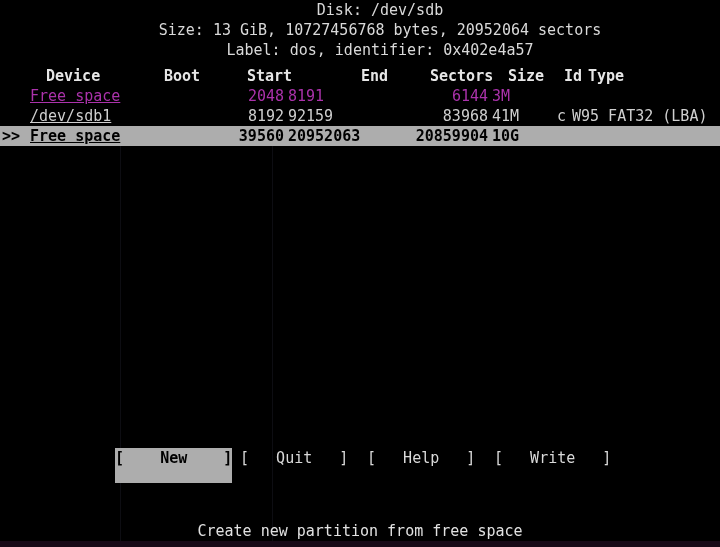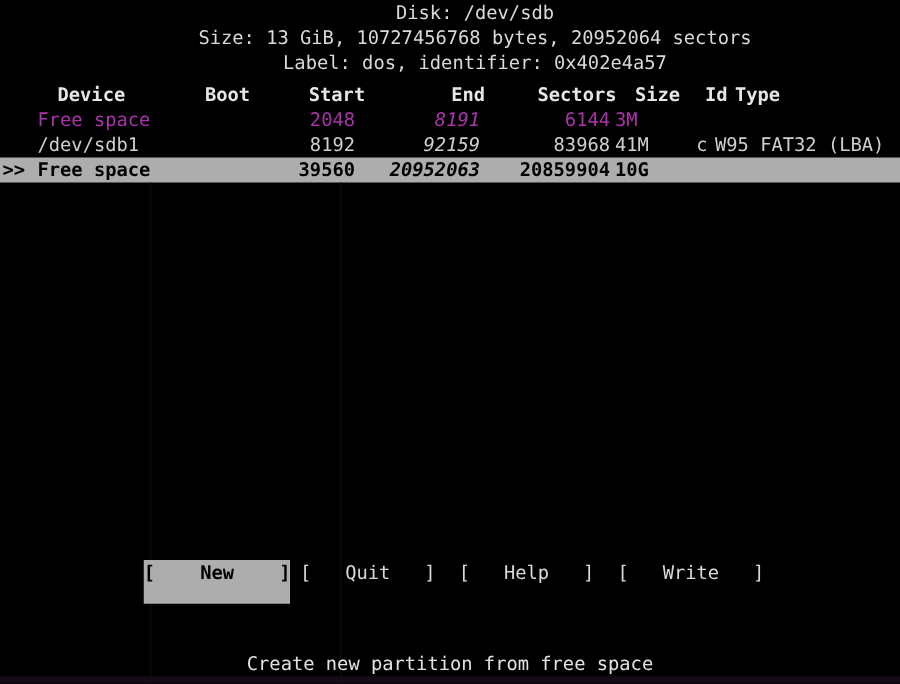--- a/index.html
+++ b/index.html
@@ -79,24 +79,24 @@
   .rowpart { color: #cfcfcf; }
 
   .rowsel {
     background: #adadad;
     color: #000000;
     font-weight: bold;
   }
   .rowsel .cell, .rowsel .marker { color: #000000; font-weight: bold; }
 
   
-  .c-dev    { left: 30px;  text-align: left; }
+  .c-dev    { left: 30px;  text-align: left; text-decoration: underline; }
   .c-boot   { left: 138px; text-align: left; width: 70px; }
   .c-start  { left: 200px; width: 84px;  text-align: right; }
-  .c-end    { left: 288px; width: 96px;  text-align: right; font-style: italic; }
+  .c-end    { left: 288px; width: 96px;  text-align: left; }
   .c-sect   { left: 388px; width: 100px; text-align: right; }
   .c-size   { left: 492px; width: 42px;  text-align: left; }
   .c-id     { left: 548px; width: 18px;  text-align: right; }
   .c-type   { left: 572px; text-align: left; }
 
   
   .h-dev    { left: 30px; }
   .h-boot   { left: 148px; }
   .h-start  { left: 231px; }
   .h-end    { left: 345px; }

